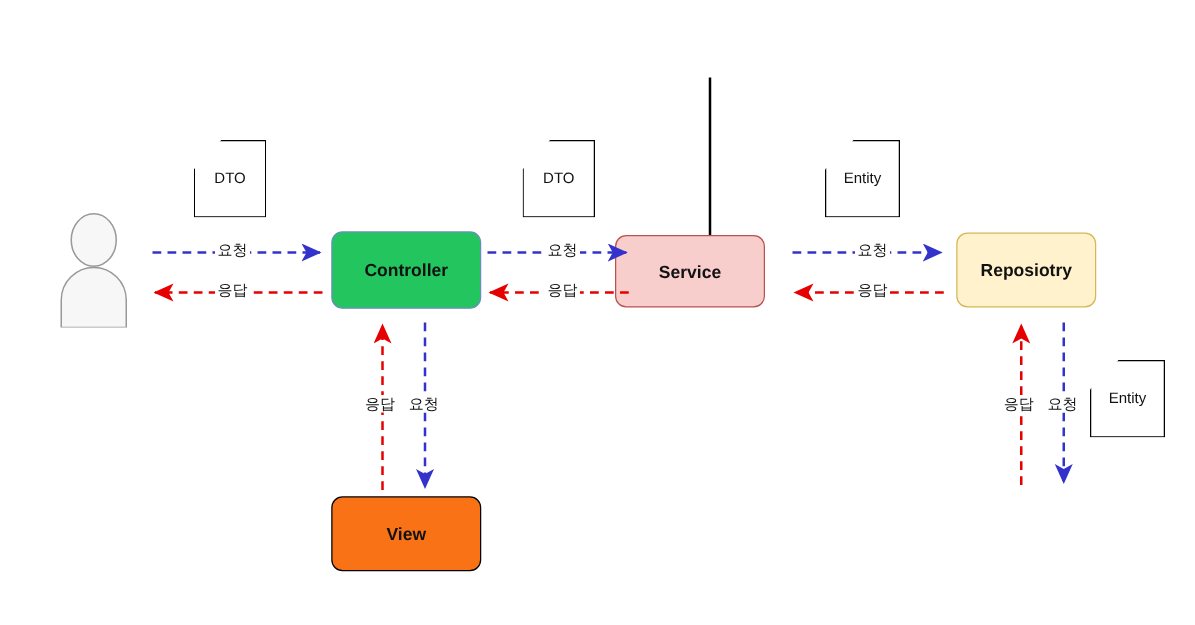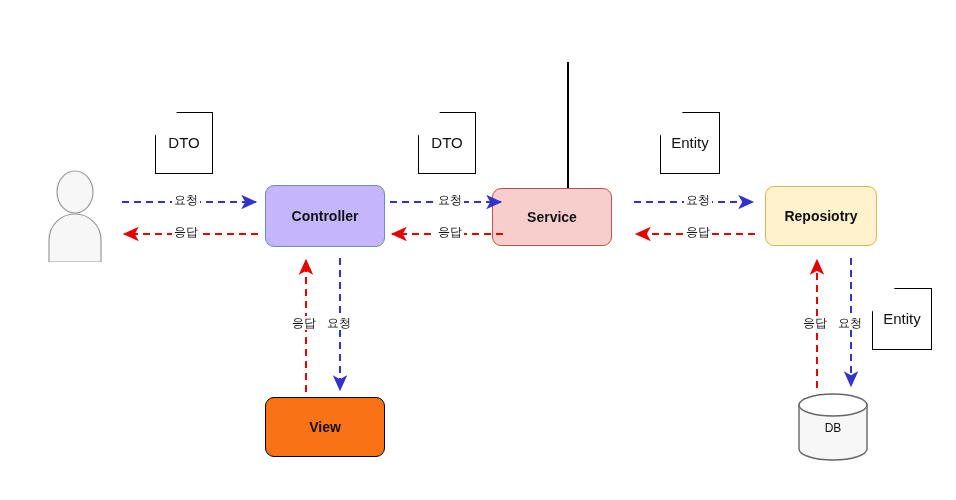--- a/index.html
+++ b/index.html
@@ -40,21 +40,21 @@
   }
 
   
   .proc {
     border-radius: 9px;
     font-size: 14px;
     font-weight: bold;
     color: #111111;
   }
   .proc-controller {
-    background: #c4b5fd;
+    background: #22c55e;
     border: 1px solid #6c8ebf;
   }
   .proc-service {
     background: #f8cecc;
     border: 1px solid #b85450;
   }
   .proc-repository {
     background: #ffe6cc;
     border: 1px solid #d6b656;
     background: #fff2cc;
@@ -69,21 +69,21 @@
     position: absolute;
     box-sizing: border-box;
     background: #ffffff;
     border: 1px solid #000000;
     clip-path: polygon(0 38%, 38% 0, 100% 0, 100% 100%, 0 100%);
     display: flex;
     align-items: center;
     justify-content: center;
   }
   .note-label {
-    font-size: 15px;
+    font-size: 12px;
     color: #111111;
     transform: translateY(-1px);
   }
 
   
   .actor {
     position: absolute;
   }
 
   
@@ -171,27 +171,20 @@
   </div>
 
   <div class="node proc proc-repository" style="left:765px; top:186px; width:112px; height:60px;">
     <span>Reposiotry</span>
   </div>
 
   <div class="node proc proc-view" style="left:265px; top:397px; width:120px; height:60px;">
     <span>View</span>
   </div>
 
-  <div class="db" style="left:797px; top:393px; width:72px; height:68px;">
-    <svg width="72" height="68" viewBox="0 0 72 68">
-      <path d="M 2 12 L 2 56 A 34 11 0 0 0 70 56 L 70 12 Z" fill="#f7f7f7" stroke="#666666" stroke-width="1.4"></path>
-      <ellipse cx="36" cy="12" rx="34" ry="11" fill="#ffffff" stroke="#666666" stroke-width="1.4"></ellipse>
-    </svg>
-    <div class="db-label">DB</div>
-  </div>
 
   <svg class="arrow-svg" style="left:118px; top:190px; width:150px; height:60px;">
     <defs>
       <marker id="ah-blue" markerWidth="9" markerHeight="9" refX="7.4" refY="3.6" orient="auto">
         <path d="M0,0 L8,3.6 L0,7.2 L2,3.6 Z" fill="#3333cc"></path>
       </marker>
       <marker id="ah-red" markerWidth="9" markerHeight="9" refX="7.4" refY="3.6" orient="auto">
         <path d="M0,0 L8,3.6 L0,7.2 L2,3.6 Z" fill="#e60000"></path>
       </marker>
     </defs>

